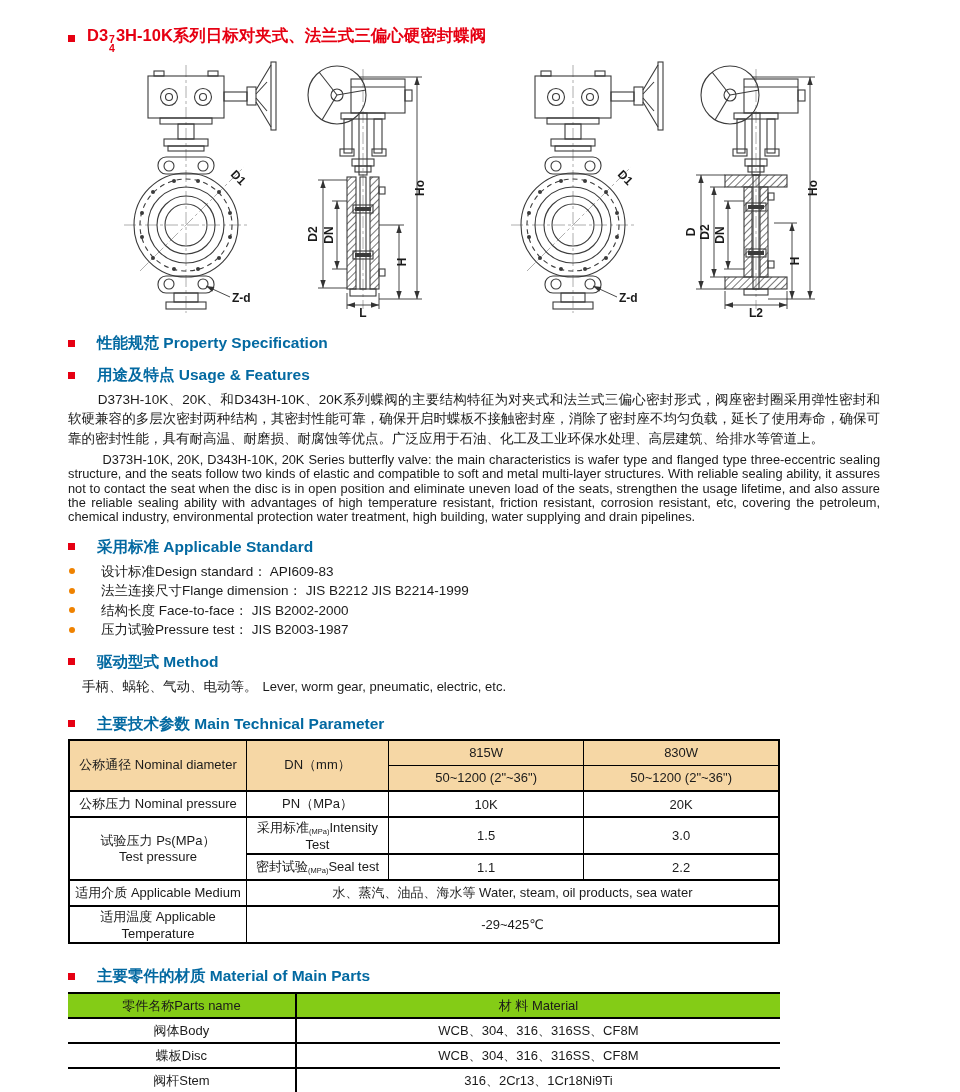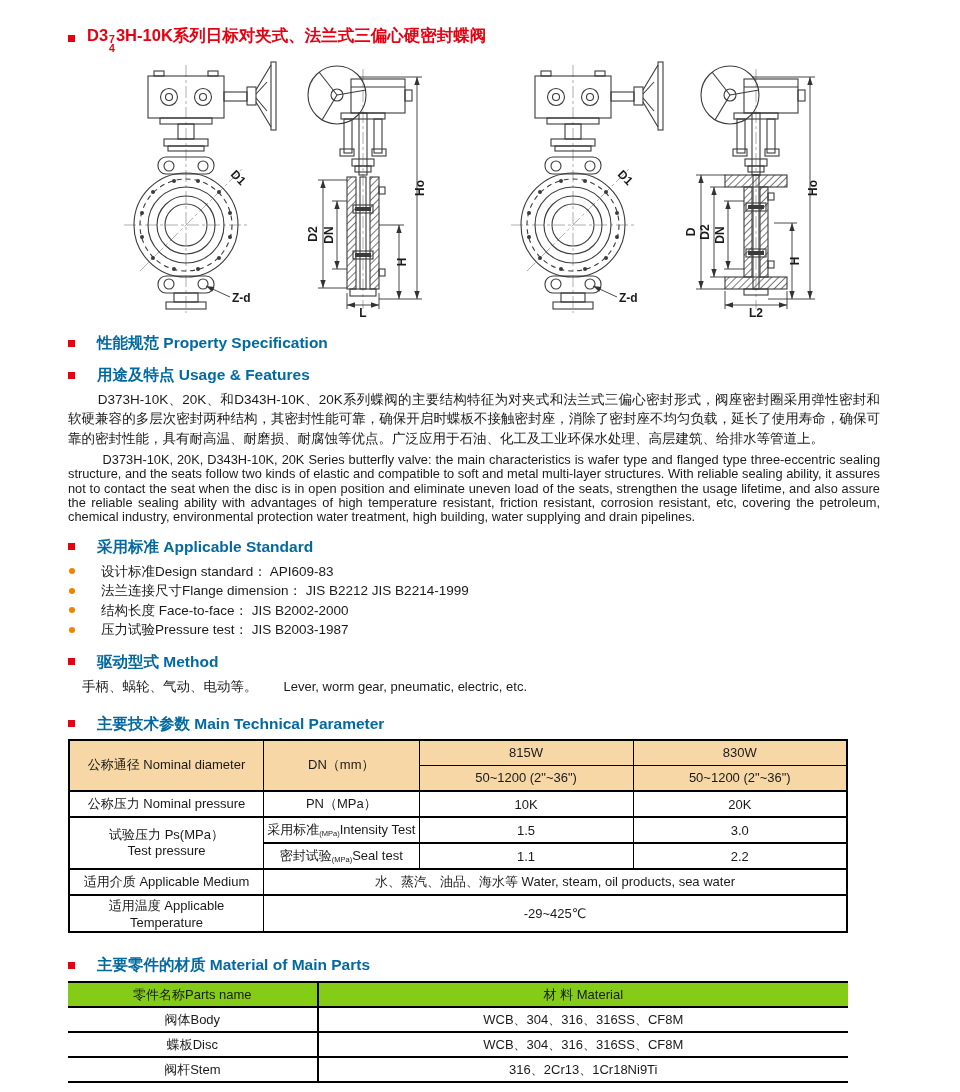--- a/index.html
+++ b/index.html
@@ -24,24 +24,24 @@
   svg text{fill:#1a1a1a;font-family:"Liberation Sans",sans-serif;font-size:12px;font-weight:bold;stroke:none;}
 
   
   .sec-h{display:flex;align-items:center;gap:10px;color:#0369a1;font-weight:bold;font-size:15.5px;margin:12px 0 5px 0;line-height:20px;}
   .para-cn{font-size:13.5px;line-height:1.43;text-indent:2.2em;margin:2px 0 5px 0;text-align:justify;}
   .para-en{font-size:12.8px;line-height:1.12;text-indent:2.7em;margin:0 0 2px 0;text-align:justify;}
   .std-list{list-style:none;margin:2px 0 0 0;padding:0;}
   .std-list li{display:flex;align-items:center;gap:26px;font-size:13.5px;line-height:19.5px;}
   .dot{width:6px;height:6px;border-radius:50%;background:#ef8200;flex:none;margin-left:1px;}
   .method-line{font-size:13.5px;margin:2px 0 0 14px;line-height:19px;}
-  .method-line .m-en{font-size:13px;margin-left:26px;}
+  .method-line .m-en{font-size:13px;margin-left:5px;}
 
   
-  table{border-collapse:collapse;width:780px;table-layout:fixed;}
+  table{border-collapse:collapse;width:712px;table-layout:fixed;}
   .t1{border:2px solid #000;margin-top:4px;}
   .t1 td{border:1px solid #000;border-top-width:2px;border-bottom-width:2px;text-align:center;font-size:13px;padding:1px 3px;height:22px;}
   .t1 tr.hdr td{background:#f6d7a5;}
   .t1 td.thin-b{border-bottom-width:1px;}
   .t1 td.thin-t{border-top-width:1px;}
   .t1 .unit{font-size:7.5px;vertical-align:-2px;}
   .t1 .two-line{line-height:16px;}
   .t2{border-top:2.5px solid #000;border-bottom:2.5px solid #000;margin-top:6px;}
   .t2 td{border-bottom:2px solid #000;text-align:center;font-size:13px;height:21px;padding:1px 3px;}
   .t2 td.c1{border-right:2px solid #000;}

